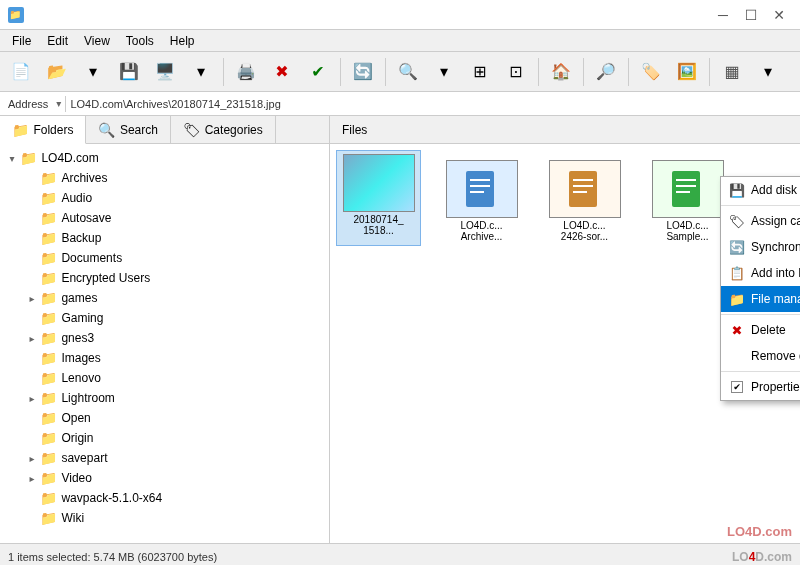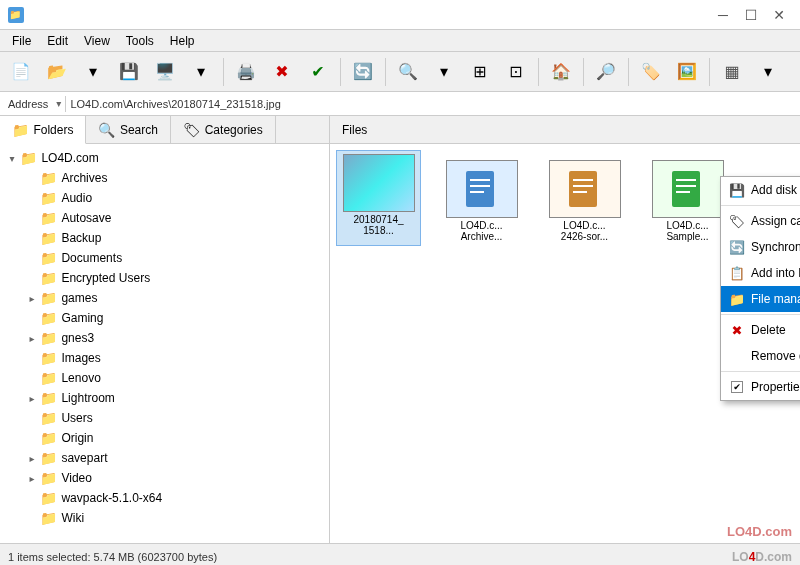--- a/index.html
+++ b/index.html
@@ -283,21 +283,21 @@
 
       <div class="tree-item" style="padding-left:24px;">
         <span class="tree-expand">▸</span>
         <span class="tree-folder-icon">📁</span>
         <span class="tree-label">Lightroom</span>
       </div>
 
       <div class="tree-item" style="padding-left:24px;">
         <span class="tree-expand" style="opacity:0;">▸</span>
         <span class="tree-folder-icon">📁</span>
-        <span class="tree-label">Users</span>
+        <span class="tree-label">Open</span>
       </div>
 
       <div class="tree-item" style="padding-left:24px;">
         <span class="tree-expand" style="opacity:0;">▸</span>
         <span class="tree-folder-icon">📁</span>
         <span class="tree-label">Origin</span>
       </div>
 
       <div class="tree-item" style="padding-left:24px;">
         <span class="tree-expand">▸</span>

